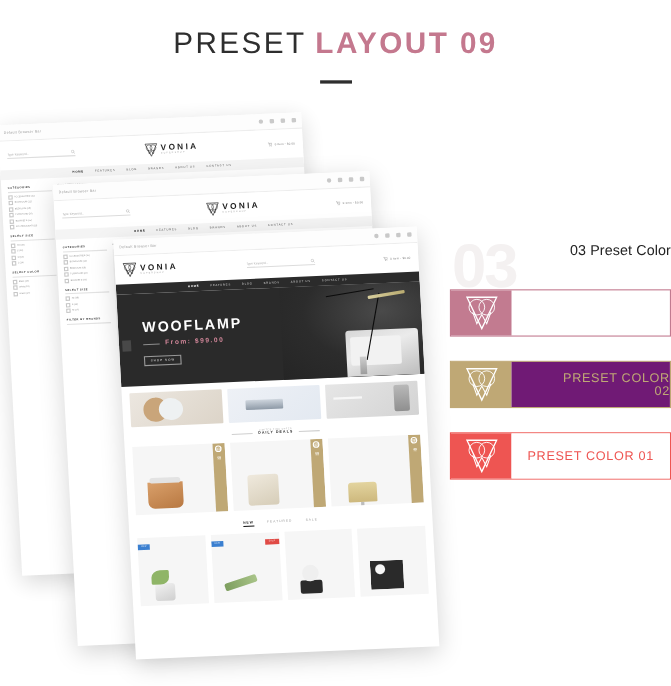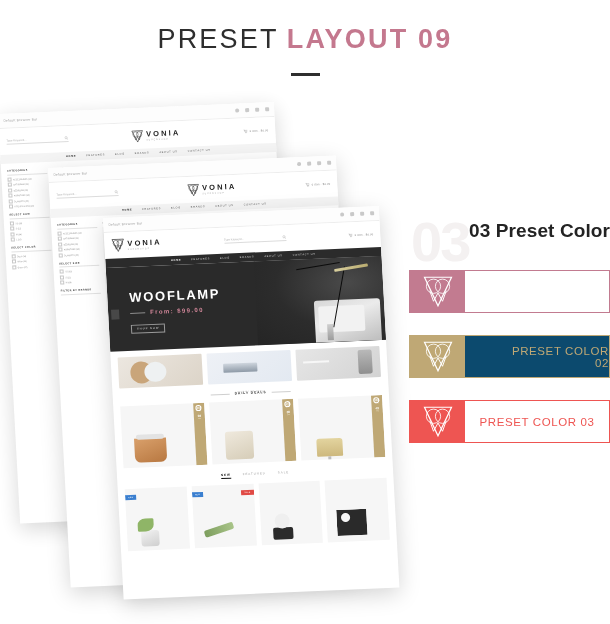--- a/index.html
+++ b/index.html
@@ -234,22 +234,22 @@
   .cmini.white{background:#fafafa;border-radius:3px;border:.5px solid #e4e4e4;}
 
   
   .right{position:absolute;left:409px;top:220px;width:201px;text-align:right;}
   .preset-wm{
     position:absolute;left:2px;top:-6px;
     font-size:56px;font-weight:700;color:#f4f1f1;line-height:1;
     letter-spacing:-2px;user-select:none;
   }
   .preset-title{
-    position:relative;font-size:19px;color:#232323;letter-spacing:.1px;
-    font-weight:700;margin:0 0 28px 0;
+    position:relative;font-size:13px;color:#232323;letter-spacing:.1px;
+    font-weight:400;margin:0 0 28px 0;
   }
   .preset-row{
     display:flex;align-items:stretch;height:43px;margin-bottom:22px;
     box-sizing:border-box;
   }
   .preset-sw{
     width:55px;display:flex;align-items:center;justify-content:center;flex:none;
   }
   .preset-lab{
     flex:1;display:flex;align-items:center;justify-content:center;
@@ -705,27 +705,27 @@
 
   <div class="preset-row" style="border:1px solid #bfa875;">
     <div class="preset-sw" style="background:#bfa875;">
       <svg width="30" height="33" viewBox="0 0 40 44">
         <polygon points="2,3 38,3 20,41" fill="none" stroke="#ffffff" stroke-width="1.6"></polygon>
         <circle cx="14" cy="15" r="9.5" fill="none" stroke="#ffffff" stroke-width="1.1"></circle>
         <circle cx="26" cy="15" r="9.5" fill="none" stroke="#ffffff" stroke-width="1.1"></circle>
         <polyline points="9,21 14,35 20,24 26,35 31,21" fill="none" stroke="#ffffff" stroke-width="1.3"></polyline>
       </svg>
     </div>
-    <div class="preset-lab" style="color:#bfa875;background:#0c4a6e;padding-left:44px;">PRESET COLOR 02</div>
+    <div class="preset-lab" style="color:#bfa875;background:#701a75;padding-left:44px;">PRESET COLOR 02</div>
   </div>
 
   <div class="preset-row" style="border:1px solid #ee5552;">
     <div class="preset-sw" style="background:#ee5552;">
       <svg width="30" height="33" viewBox="0 0 40 44">
         <polygon points="2,3 38,3 20,41" fill="none" stroke="#ffffff" stroke-width="1.6"></polygon>
         <circle cx="14" cy="15" r="9.5" fill="none" stroke="#ffffff" stroke-width="1.1"></circle>
         <circle cx="26" cy="15" r="9.5" fill="none" stroke="#ffffff" stroke-width="1.1"></circle>
         <polyline points="9,21 14,35 20,24 26,35 31,21" fill="none" stroke="#ffffff" stroke-width="1.3"></polyline>
       </svg>
     </div>
-    <div class="preset-lab" style="color:#ee5552;">PRESET COLOR 03</div>
+    <div class="preset-lab" style="color:#ee5552;">PRESET COLOR 01</div>
   </div>
 </div>
 
 </body></html>

